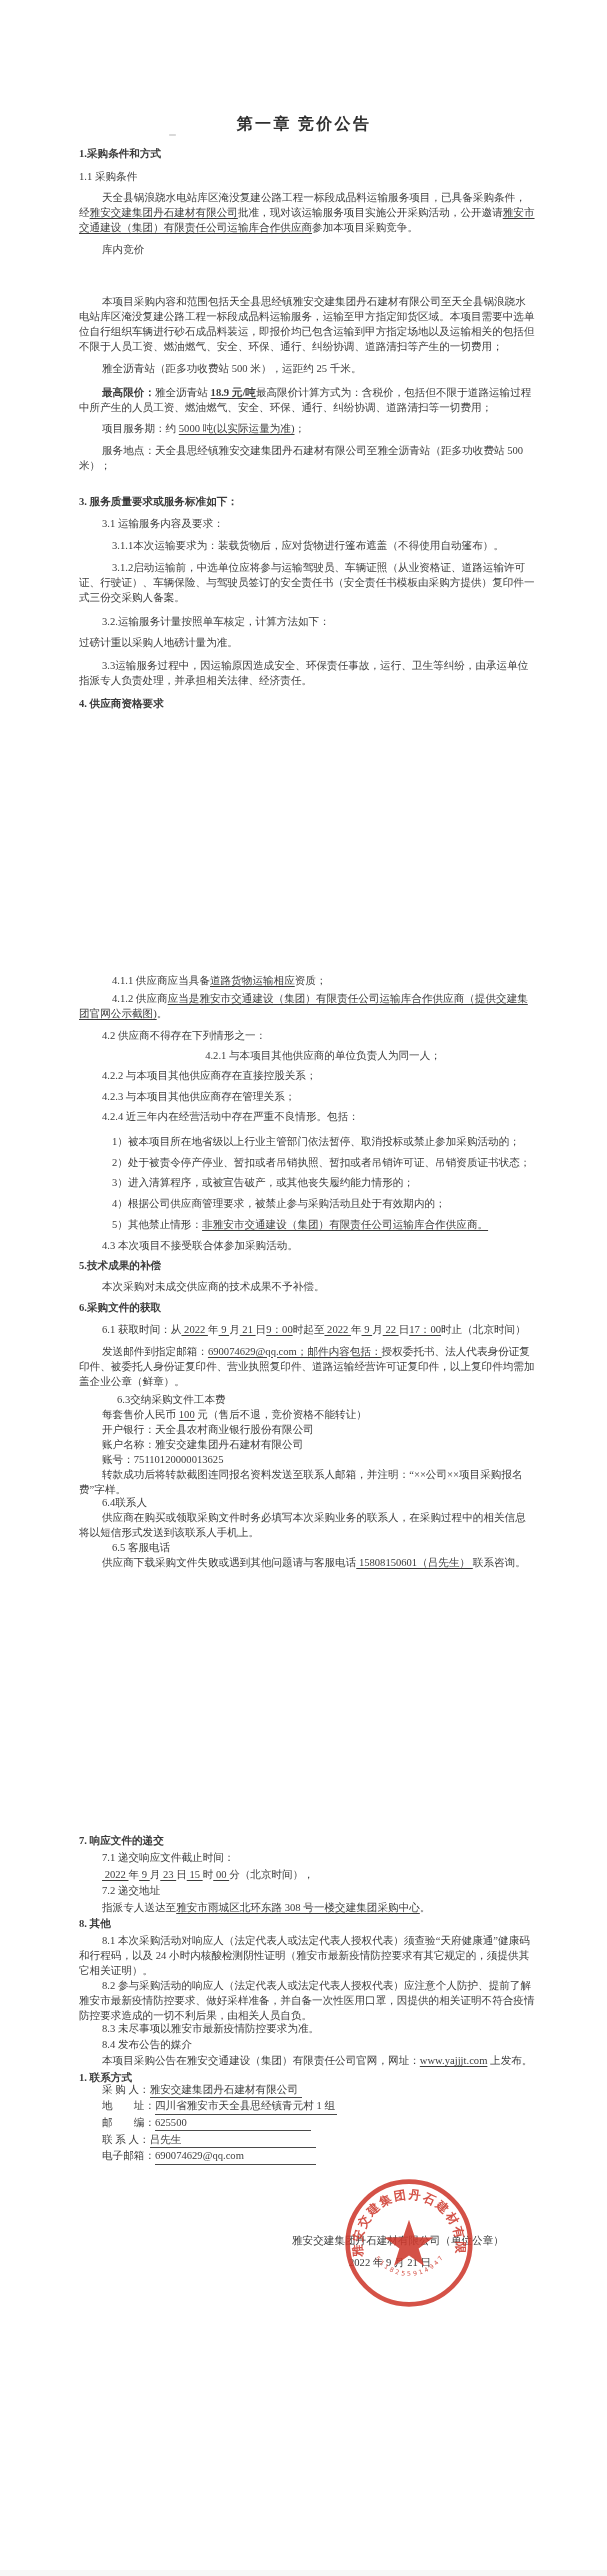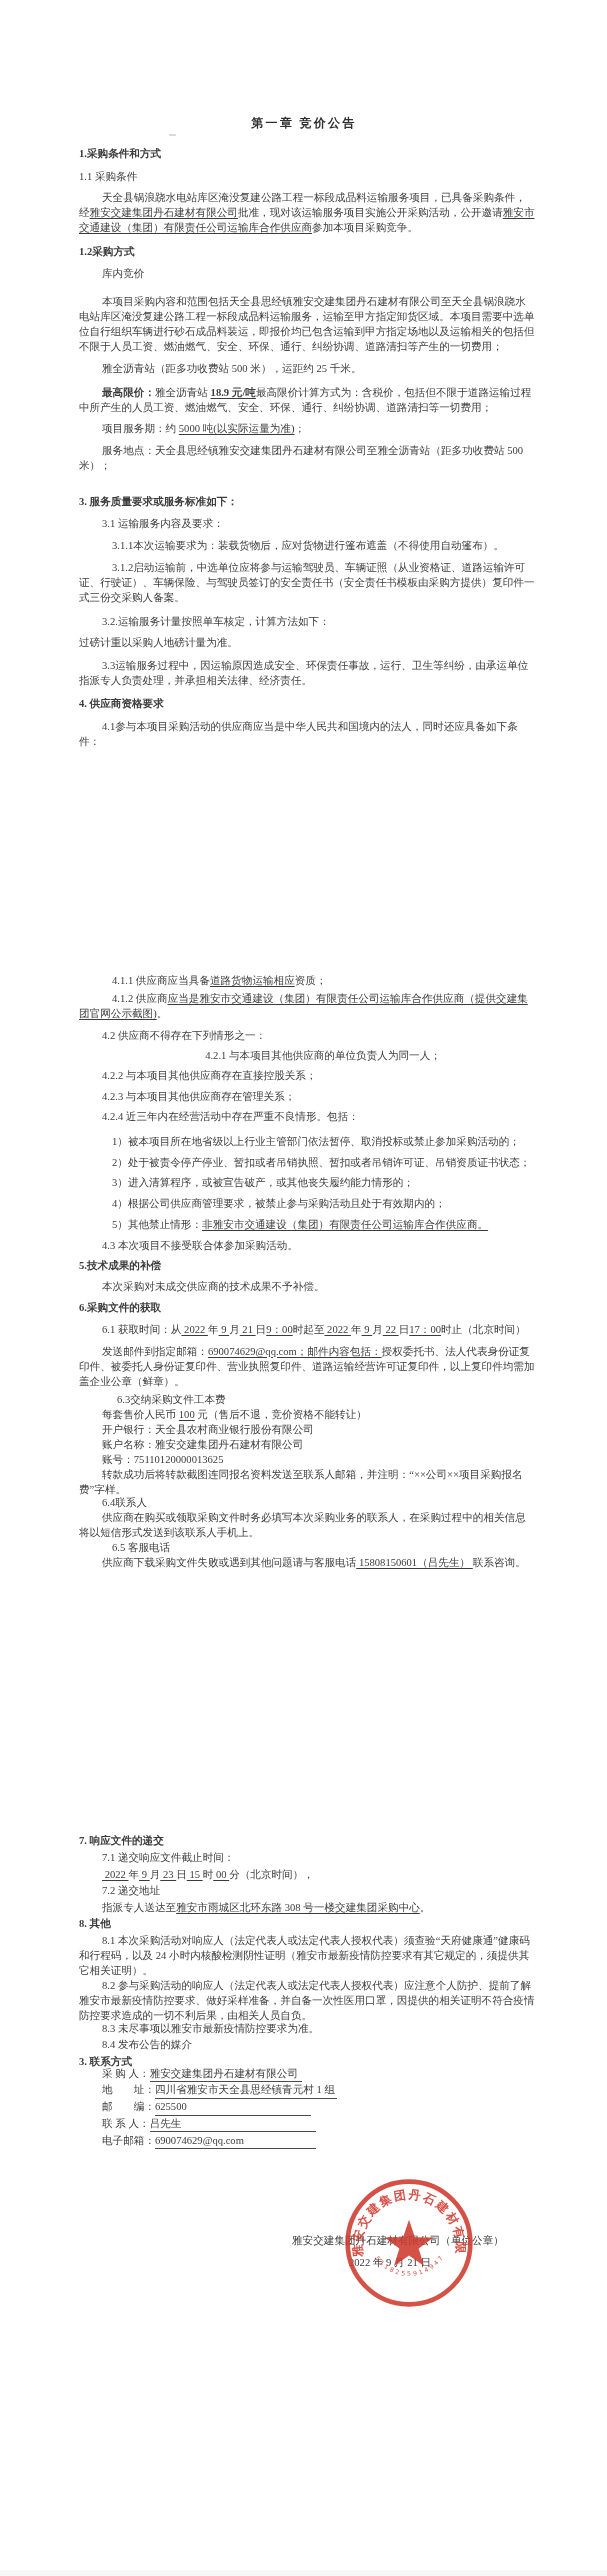--- a/index.html
+++ b/index.html
@@ -1,21 +1,21 @@
 <!DOCTYPE html>
 <html lang="zh" style="font-size:12px"><head>
 <meta charset="utf-8">
 <style>
   html,body{margin:0;padding:0;background:#ffffff;}
   body{width:608px;height:2576px;position:relative;overflow:hidden;
        font-family:"Liberation Serif","DejaVu Serif",serif;
        color:#3c3c3c;font-size:10.6px;line-height:15px;}
   .page{position:absolute;left:0;top:0;width:608px;height:2576px;background:#ffffff;}
   .title{position:absolute;left:0;width:608px;text-align:center;
-         font-size:12px;line-height:23px;font-weight:bold;letter-spacing:2.3px;color:#2f2f2f;}
+         font-size:16px;line-height:23px;font-weight:bold;letter-spacing:2.3px;color:#2f2f2f;}
   .sec{position:absolute;left:79px;width:456px;padding-top:0.04px;}
   .blk{margin:0;}
   .b{font-weight:bold;}
   .u{text-decoration:underline;text-underline-offset:2.3px;text-decoration-thickness:0.8px;}
   .fill{display:inline-block;border-bottom:0.8px solid #4a4a4a;text-indent:0;line-height:14.4px;}
   .artifact{position:absolute;background:#d9d9d9;border-radius:0.8px;}
   .sig{position:absolute;white-space:nowrap;color:#3a3a3a;}
   .seal-wrap{position:absolute;}
   .bottom-strip{position:absolute;left:0;width:608px;background:#f7f7f7;}
 </style>
@@ -26,42 +26,40 @@
 
   <div class="title" style="top:112px;">第一章 竞价公告</div>
 
   <div class="artifact" style="left:169px;top:134px;width:6.8px;height:2.3px;"></div>
 
   <div id="doc-sections">
       <div class="sec" style="top: 146px;">
         <div class="blk" style="margin-top: 0px; margin-left: 0px; text-indent: 0px;"><span class="b">1.采购条件和方式</span></div>
         <div class="blk" style="margin-top: 7.6px; margin-left: 0px; text-indent: 0px;"><span>1.1 采购条件</span></div>
         <div class="blk" style="margin-top: 6.8px; margin-left: 0px; text-indent: 23px;"><span>天全县锅浪跷水电站库区淹没复建公路工程一标段成品料运输服务项目，已具备采购条件，经</span><span class="u">雅安交建集团丹石建材有限公司</span><span>批准，现对该运输服务项目实施公开采购活动，公开邀请</span><span class="u">雅安市交通建设（集团）有限责任公司运输库合作供应商</span><span>参加本项目采购竞争。</span></div>
-        <div class="blk" style="margin-top: 9px; margin-left: 0px; text-indent: 0px;"><span class="b">1.2采购方式</span></div>
         <div class="blk" style="margin-top: 6.8px; margin-left: 0px; text-indent: 23px;"><span>库内竞价</span></div>
       </div>
       <div class="sec" style="top: 286px;">
         <div class="blk" style="margin-top: 8.4px; margin-left: 0px; text-indent: 23px;"><span>本项目采购内容和范围包括天全县思经镇雅安交建集团丹石建材有限公司至天全县锅浪跷水电站库区淹没复建公路工程一标段成品料运输服务，运输至甲方指定卸货区域。本项目需要中选单位自行组织车辆进行砂石成品料装运，即报价均已包含运输到甲方指定场地以及运输相关的包括但不限于人员工资、燃油燃气、安全、环保、通行、纠纷协调、道路清扫等产生的一切费用；</span></div>
         <div class="blk" style="margin-top: 6.8px; margin-left: 0px; text-indent: 23px;"><span>雅全沥青站（距多功收费站 500 米），运距约 25 千米。</span></div>
         <div class="blk" style="margin-top: 8.4px; margin-left: 0px; text-indent: 23px;"><span class="b">最高限价：</span><span>雅全沥青站 </span><span class="b u">18.9 元/吨</span><span>最高限价计算方式为：含税价，包括但不限于道路运输过程中所产生的人员工资、燃油燃气、安全、环保、通行、纠纷协调、道路清扫等一切费用；</span></div>
         <div class="blk" style="margin-top: 6.8px; margin-left: 0px; text-indent: 23px;"><span>项目服务期：约 </span><span class="u">5000 吨(以实际运量为准)</span><span>；</span></div>
         <div class="blk" style="margin-top: 6.8px; margin-left: 0px; text-indent: 23px;"><span>服务地点：天全县思经镇雅安交建集团丹石建材有限公司至雅全沥青站（距多功收费站 500 米）；</span></div>
       </div>
       <div class="sec" style="top: 494px;">
         <div class="blk" style="margin-top: 0px; margin-left: 0px; text-indent: 0px;"><span class="b">3.  服务质量要求或服务标准如下：</span></div>
         <div class="blk" style="margin-top: 6.8px; margin-left: 23px; text-indent: 0px;"><span>3.1 运输服务内容及要求：</span></div>
         <div class="blk" style="margin-top: 6.8px; margin-left: 33px; text-indent: 0px;"><span>3.1.1本次运输要求为：装载货物后，应对货物进行篷布遮盖（不得使用自动篷布）。</span></div>
         <div class="blk" style="margin-top: 7.6px; margin-left: 0px; text-indent: 33px;"><span>3.1.2启动运输前，中选单位应将参与运输驾驶员、车辆证照（从业资格证、道路运输许可证、行驶证）、车辆保险、与驾驶员签订的安全责任书（安全责任书模板由采购方提供）复印件一式三份交采购人备案。</span></div>
         <div class="blk" style="margin-top: 9px; margin-left: 23px; text-indent: 0px;"><span>3.2.运输服务计量按照单车核定，计算方法如下：</span></div>
         <div class="blk" style="margin-top: 5.3px; margin-left: 0px; text-indent: 0px;"><span>过磅计重以采购人地磅计量为准。</span></div>
         <div class="blk" style="margin-top: 8.4px; margin-left: 0px; text-indent: 23px;"><span>3.3运输服务过程中，因运输原因造成安全、环保责任事故，运行、卫生等纠纷，由承运单位指派专人负责处理，并承担相关法律、经济责任。</span></div>
       </div>
       <div class="sec" style="top: 696px;">
         <div class="blk" style="margin-top: 0px; margin-left: 0px; text-indent: 0px;"><span class="b">4.  供应商资格要求</span></div>
-        <div class="blk" style="margin-top: 8.4px; margin-left: 0px; text-indent: 23px;"><span>4.1参与本项目采购活动的供应商应当是中华人民共和国境内的法人，同时还应具备如下条件：</span></div>
       </div>
       <div class="sec" style="top: 973px;">
         <div class="blk" style="margin-top: 0px; margin-left: 33px; text-indent: 0px;"><span>4.1.1 供应商应当具备</span><span class="u">道路货物运输相应</span><span>资质；</span></div>
         <div class="blk" style="margin-top: 3px; margin-left: 0px; text-indent: 33px;"><span>4.1.2 供应商</span><span class="u">应当是雅安市交通建设（集团）有限责任公司运输库合作供应商（提供交建集团官网公示截图)</span><span>。</span></div>
         <div class="blk" style="margin-top: 6.8px; margin-left: 23px; text-indent: 0px;"><span>4.2 供应商不得存在下列情形之一：</span></div>
         <div class="blk" style="margin-top: 5.3px; margin-left: 32px; text-indent: 0px; text-align: center;"><span>4.2.1 与本项目其他供应商的单位负责人为同一人；</span></div>
         <div class="blk" style="margin-top: 5.3px; margin-left: 23px; text-indent: 0px;"><span>4.2.2 与本项目其他供应商存在直接控股关系；</span></div>
         <div class="blk" style="margin-top: 5.3px; margin-left: 23px; text-indent: 0px;"><span>4.2.3 与本项目其他供应商存在管理关系；</span></div>
         <div class="blk" style="margin-top: 5.3px; margin-left: 23px; text-indent: 0px;"><span>4.2.4 近三年内在经营活动中存在严重不良情形。包括：</span></div>
         <div class="blk" style="margin-top: 10px; margin-left: 33px; text-indent: 0px;"><span>1）被本项目所在地省级以上行业主管部门依法暂停、取消投标或禁止参加采购活动的；</span></div>
@@ -90,21 +88,22 @@
         <div class="blk" style="margin-top: 0px; margin-left: 0px; text-indent: 0px;"><span class="b">7.  响应文件的递交</span></div>
         <div class="blk" style="margin-top: 2.3px; margin-left: 23px; text-indent: 0px;"><span>7.1 递交响应文件截止时间：</span></div>
         <div class="blk" style="margin-top: 1.5px; margin-left: 23px; text-indent: 0px;"><span class="u">&nbsp;2022&nbsp;</span><span>年</span><span class="u">&nbsp;9&nbsp;</span><span>月</span><span class="u">&nbsp;23&nbsp;</span><span>日</span><span class="u">&nbsp;15&nbsp;</span><span>时</span><span class="u">&nbsp;00&nbsp;</span><span>分（北京时间），</span></div>
         <div class="blk" style="margin-top: 1.5px; margin-left: 23px; text-indent: 0px;"><span>7.2 递交地址</span></div>
         <div class="blk" style="margin-top: 1.5px; margin-left: 23px; text-indent: 0px;"><span>指派专人送达至</span><span class="u">雅安市雨城区北环东路 308 号一楼交建集团采购中心</span><span>。</span></div>
         <div class="blk" style="margin-top: 0.8px; margin-left: 0px; text-indent: 0px;"><span class="b">8.  其他</span></div>
         <div class="blk" style="margin-top: 2.3px; margin-left: 0px; text-indent: 23px;"><span>8.1 本次采购活动对响应人（法定代表人或法定代表人授权代表）须查验“天府健康通”健康码和行程码，以及 24 小时内核酸检测阴性证明（雅安市最新疫情防控要求有其它规定的，须提供其它相关证明）。</span></div>
         <div class="blk" style="margin-top: 0px; margin-left: 0px; text-indent: 23px;"><span>8.2 参与采购活动的响应人（法定代表人或法定代表人授权代表）应注意个人防护、提前了解雅安市最新疫情防控要求、做好采样准备，并自备一次性医用口罩，因提供的相关证明不符合疫情防控要求造成的一切不利后果，由相关人员自负。</span></div>
         <div class="blk" style="margin-top: -1.5px; margin-left: 23px; text-indent: 0px;"><span>8.3 未尽事项以雅安市最新疫情防控要求为准。</span></div>
         <div class="blk" style="margin-top: 0.8px; margin-left: 23px; text-indent: 0px;"><span>8.4 发布公告的媒介</span></div>
-        <div class="blk" style="margin-top: 1.5px; margin-left: 0px; text-indent: 0px;"><span class="b">3.  联系方式</span></div>
+        <div class="blk" style="margin-top: 0.8px; margin-left: 0px; text-indent: 23px;"><span>本项目采购公告在雅安交通建设（集团）有限责任公司官网，网址：</span><span class="u">www.yajjjt.com</span><span> 上发布。</span></div>
+        <div class="blk" style="margin-top: 1.5px; margin-left: 0px; text-indent: 0px;"><span class="b">1.  联系方式</span></div>
         <div class="blk" style="margin-top: -3px; margin-left: 23px; text-indent: 0px; line-height: 16.7px;"><span>采 购 人：</span><span class="fill" style="min-width: 152px;">雅安交建集团丹石建材有限公司</span></div>
         <div class="blk" style="margin-top: 0px; margin-left: 23px; text-indent: 0px; line-height: 16.7px;"><span>地　　址：</span><span class="fill" style="min-width: 182px;">四川省雅安市天全县思经镇青元村 1 组</span></div>
         <div class="blk" style="margin-top: 0px; margin-left: 23px; text-indent: 0px; line-height: 16.7px;"><span>邮　　编：</span><span class="fill" style="min-width: 156px;">625500</span></div>
         <div class="blk" style="margin-top: 0px; margin-left: 23px; text-indent: 0px; line-height: 16.7px;"><span>联 系 人：</span><span class="fill" style="min-width: 166px;">吕先生</span></div>
         <div class="blk" style="margin-top: 0px; margin-left: 23px; text-indent: 0px; line-height: 16.7px;"><span>电子邮箱：</span><span class="fill" style="min-width: 161px;">690074629@qq.com</span></div>
       </div>
     </div>
 
   <div class="sig" style="left:292px;top:2233px;">雅安交建集团丹石建材有限公司（单位公章）</div>
   <div class="sig" style="left:349px;top:2255px;">2022 年 9 月 21 日</div>

